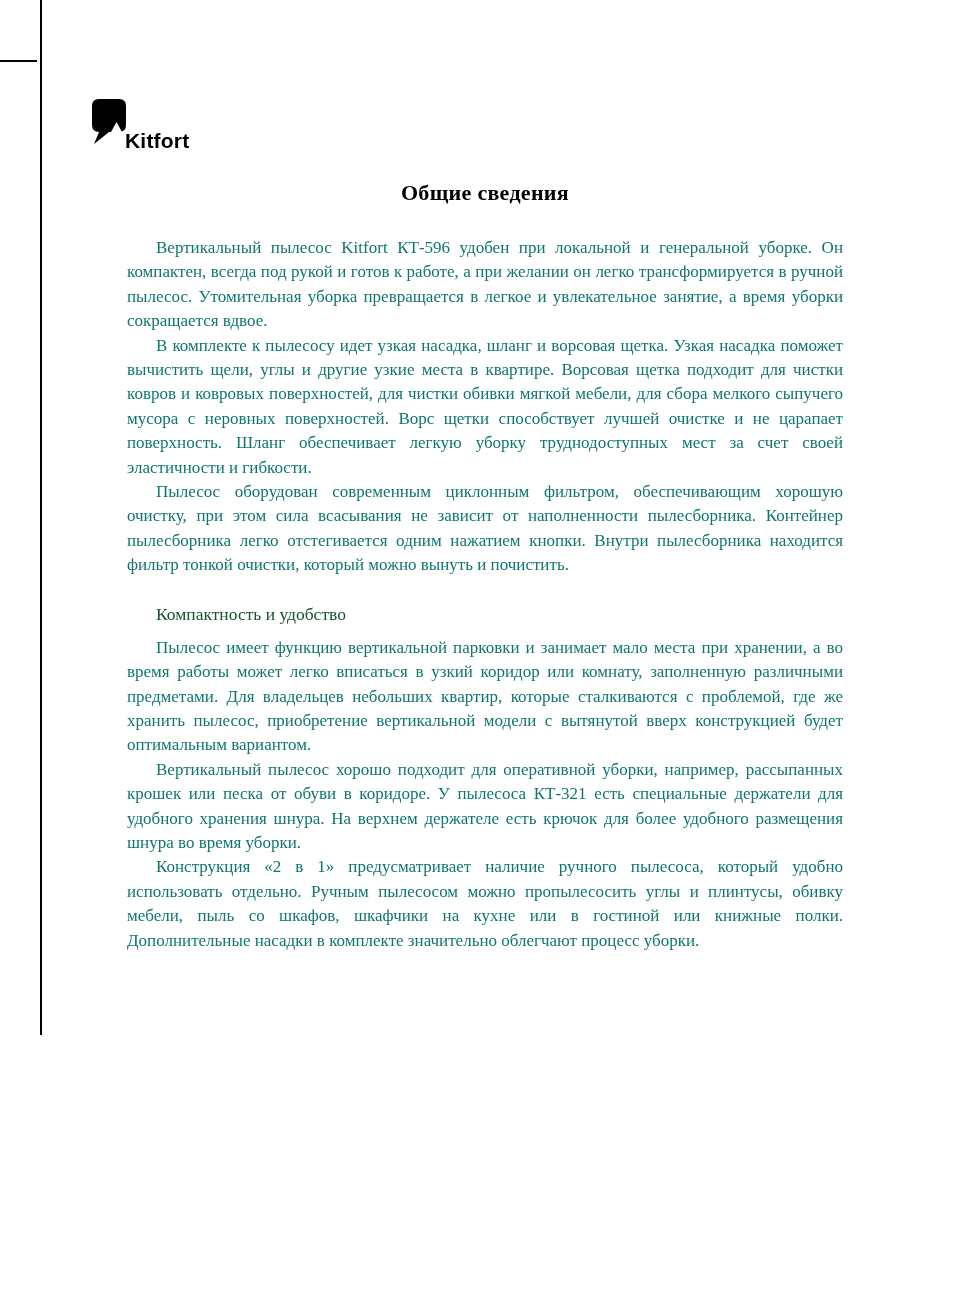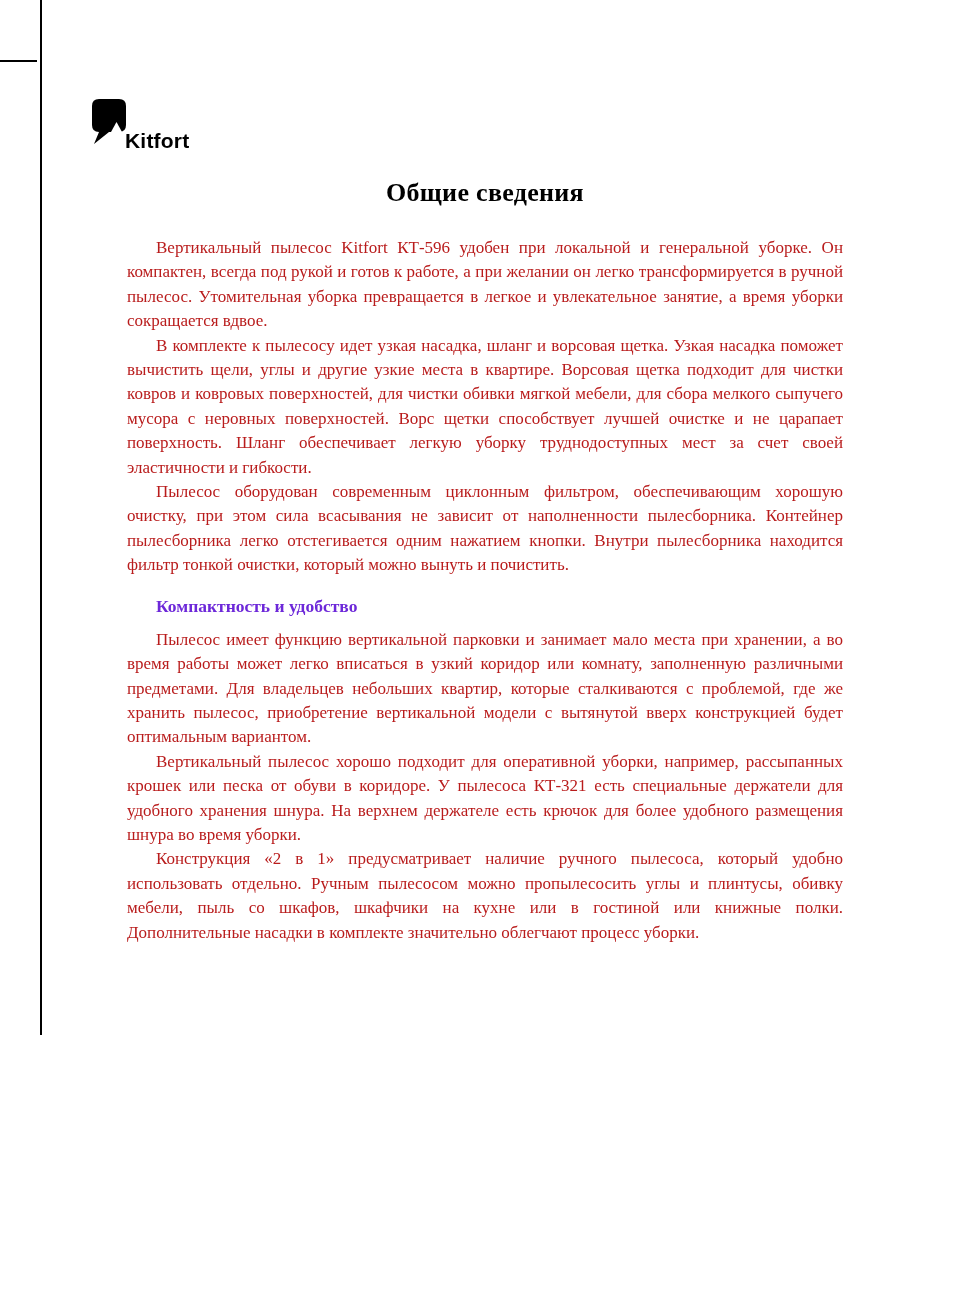--- a/index.html
+++ b/index.html
@@ -25,35 +25,35 @@
   .logo-text {
     position: absolute; left: 35px; top: 30px;
     font-family: "Liberation Sans", sans-serif;
     font-weight: bold; font-size: 21px; color: #000;
     letter-spacing: 0.2px;
   }
 
   
   .content { position: absolute; left: 127px; top: 178px; width: 716px; }
   .title {
-    font-size: 26px; font-weight: bold; text-align: center;
+    font-size: 22px; font-weight: bold; text-align: center;
     line-height: 30px; margin-bottom: 28px; letter-spacing: 0.3px; color: #000;
   }
   .content p {
     font-size: 17px;
     line-height: 24.4px;
     text-align: justify;
     text-indent: 29px;
-    color: #b91c1c;
+    color: #0f766e;
     -webkit-hyphens: auto; hyphens: auto;
   }
   .sec {
-    font-size: 17.5px; font-weight: bold; color: #6d28d9;
+    font-size: 17.5px; font-weight: normal; color: #14532d;
     line-height: 24px;
-    margin: 16px 0 10px 0;
+    margin: 24px 0 10px 0;
     padding-left: 29px;
   }
   .page-number {
     position: absolute; left: 95px; top: 1204px;
     font-size: 15px; color: #141414;
     font-family: "Liberation Serif", serif;
   }
 </style>
 </head>
 <body>

